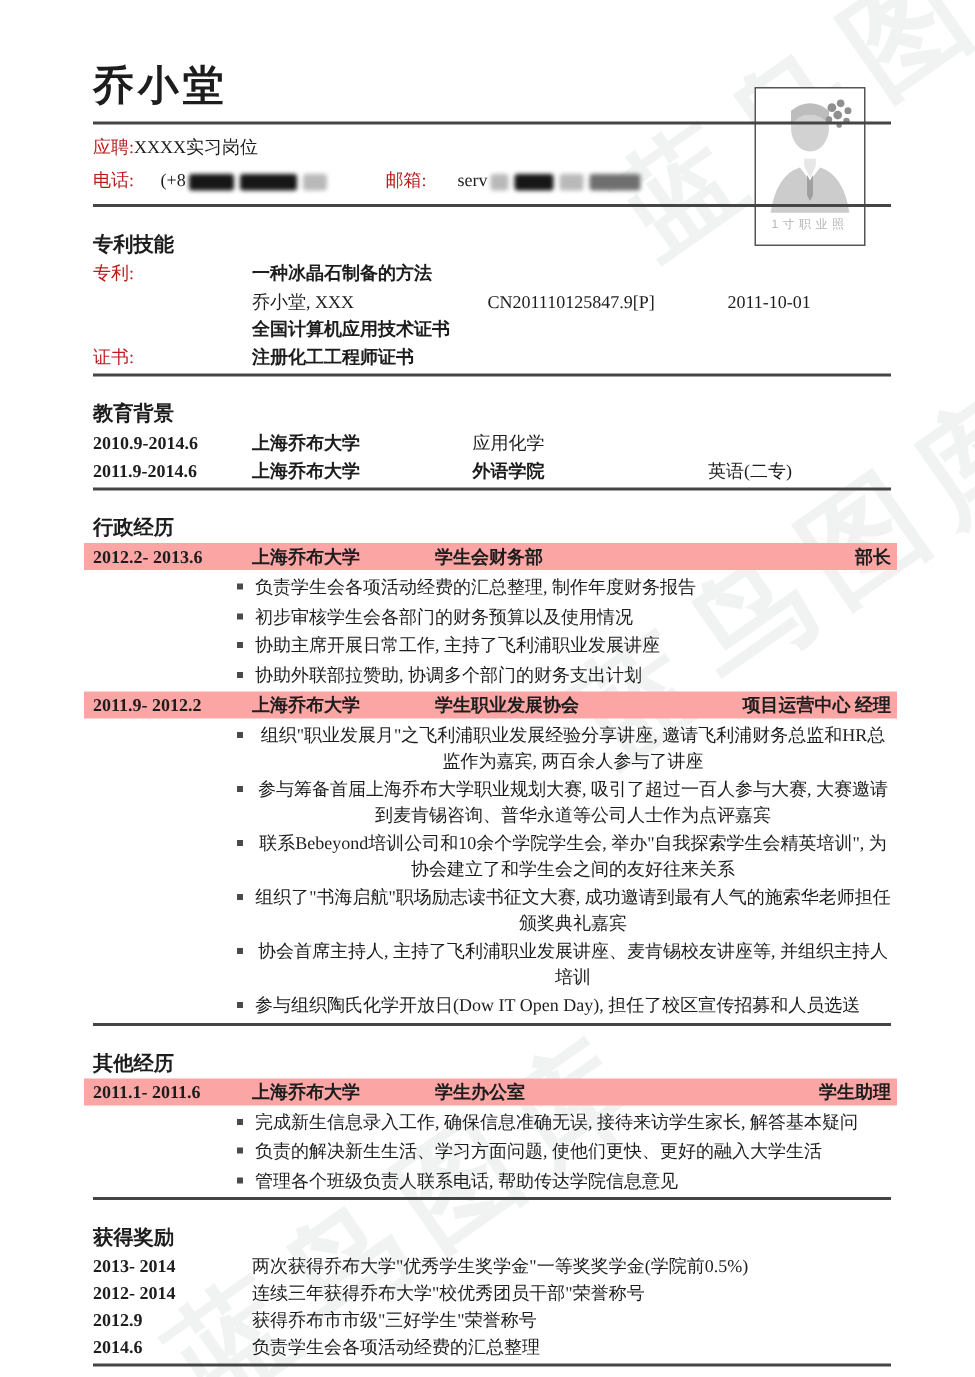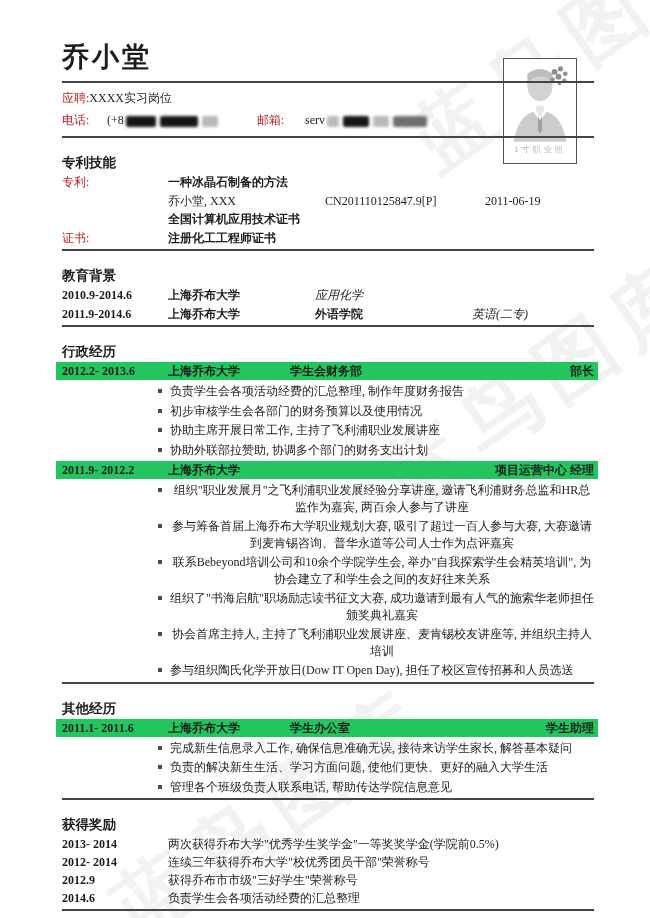--- a/index.html
+++ b/index.html
@@ -65,24 +65,24 @@
   .w12{width:12px}.w16{width:16px}.w26{width:26px}.w30{width:30px}.w34{width:34px}.w38{width:38px}
   
   .sec-title{
     font-family:"Liberation Sans","DejaVu Sans",sans-serif;
     font-size:13.5px;font-weight:bold;
     padding:16px 0 2px;line-height:17px;
   }
   .grid-label{display:grid;grid-template-columns:106px 157px 160px 1fr;font-size:12px;line-height:18.5px;}
   .grid-edu{display:grid;grid-template-columns:106px 147px 157px 1fr;font-size:12px;line-height:18.5px;font-weight:bold;}
   .grid-edu .date{font-weight:bold;}
-  .grid-edu .major{font-weight:normal;font-style:italic;}
+  .grid-edu .major{font-weight:normal;}
   .band{
     display:grid;grid-template-columns:106px 122px 1fr auto;
-    background:#22c55e;
+    background:#fca5a5;
     font-size:12px;line-height:18px;height:18px;
     font-weight:bold;
     margin-left:-6px;padding-left:6px;
     margin-right:-4px;padding-right:4px;
   }
   .band .role{text-align:right;}
   ul.bullets{list-style:none;margin:2px 0 2px;padding:0 0 0 96px;text-align:center;}
   ul.bullets li{display:flex;gap:8px;font-size:12px;line-height:16.5px;margin:3px 0;}
   .blt{flex:none;width:4px;height:4px;background:#4a4a4a;margin-top:6px;}
   .grid-award{display:grid;grid-template-columns:106px 1fr;font-size:12px;line-height:18px;}
@@ -142,21 +142,21 @@
     <div class="sec">
       <div class="sec-title">专利技能</div>
       <div class="grid-label">
         <span class="soft">专利:</span>
         <span class="b" style="grid-column:2 / span 3">一种冰晶石制备的方法</span>
       </div>
       <div class="grid-label">
         <span></span>
         <span>乔小堂, XXX</span>
         <span>CN201110125847.9[P]</span>
-        <span>2011-06-19</span>
+        <span>2011-10-01</span>
       </div>
       <div class="grid-label">
         <span></span>
         <span class="b" style="grid-column:2 / span 3">全国计算机应用技术证书</span>
       </div>
       <div class="grid-label">
         <span class="soft">证书:</span>
         <span class="b" style="grid-column:2 / span 3">注册化工工程师证书</span>
       </div>
     </div>
@@ -202,20 +202,21 @@
           </li>
         <li>
             <span class="blt"></span>
             <span>协助外联部拉赞助, 协调多个部门的财务支出计划</span>
           </li>
       </ul>
 
       <div class="band">
         <span>2011.9- 2012.2</span>
         <span>上海乔布大学</span>
+        <span>学生职业发展协会</span>
         <span class="role">项目运营中心 经理</span>
       </div>
       <ul class="bullets">
         <li>
             <span class="blt"></span>
             <span>组织"职业发展月"之飞利浦职业发展经验分享讲座, 邀请飞利浦财务总监和HR总监作为嘉宾, 两百余人参与了讲座</span>
           </li>
         <li>
             <span class="blt"></span>
             <span>参与筹备首届上海乔布大学职业规划大赛, 吸引了超过一百人参与大赛, 大赛邀请到麦肯锡咨询、普华永道等公司人士作为点评嘉宾</span>

